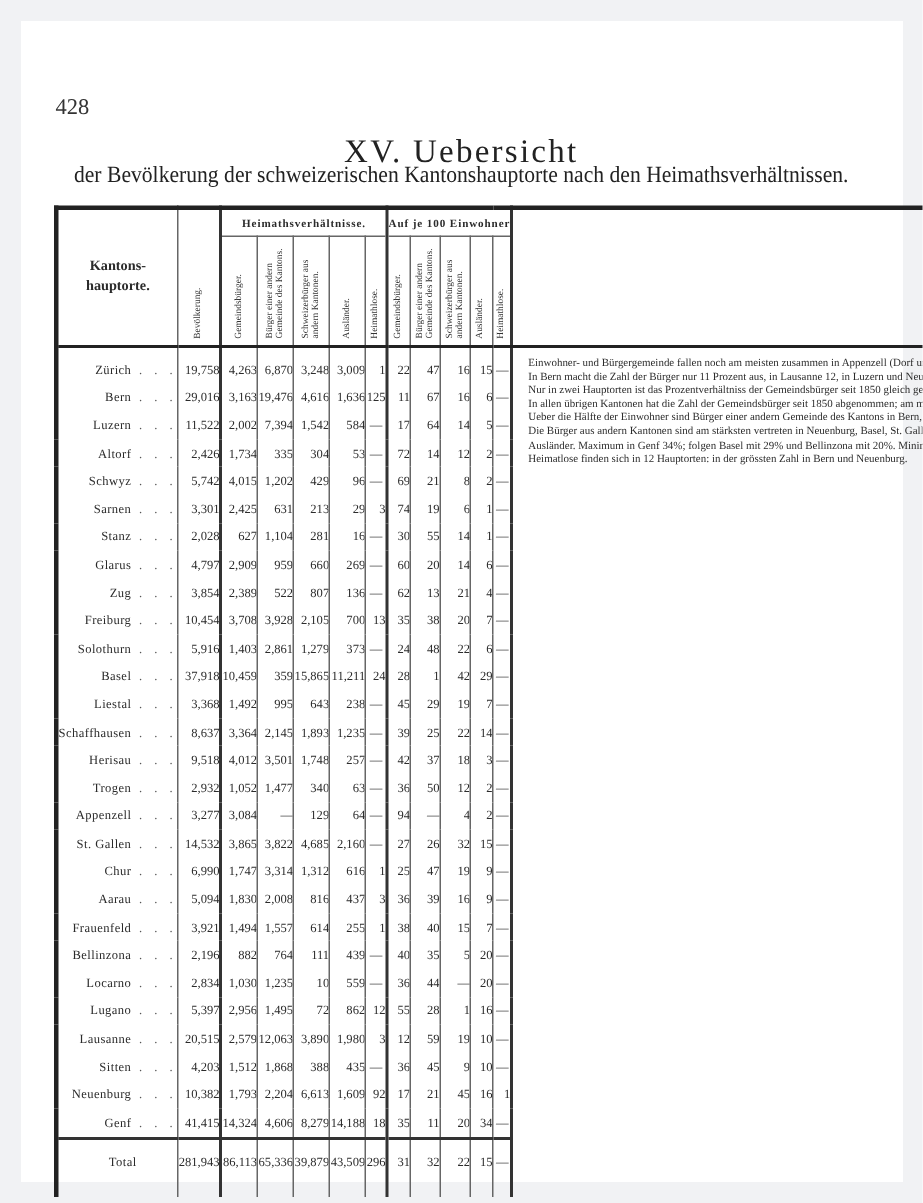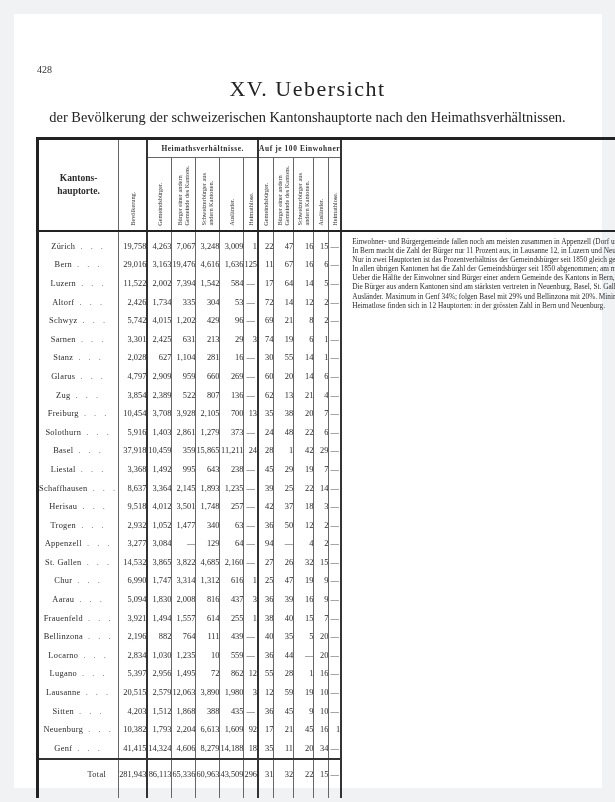--- a/index.html
+++ b/index.html
@@ -10,25 +10,25 @@
     color: #2a2a2a;
     position: relative;
   }
   .sheet {
     position: absolute; left: 14px; top: 14px;
     width: 588px; height: 774px;
     background: #ffffff;
   }
   .page-number {
     position: absolute; left: 37px; top: 64px;
-    font-size: 10px; color: #333;
+    font-size: 15px; color: #333;
     font-family: "Liberation Serif", serif;
   }
   .title {
-    position: absolute; left: 0; width: 615px; top: 76px;
+    position: absolute; left: 0; width: 615px; top: 88px;
     text-align: center;
     font-family: "Liberation Serif", serif;
     font-size: 22px; letter-spacing: 1.5px; color: #222;
   }
   .subtitle {
     position: absolute; left: 0; width: 615px; top: 108px;
     text-align: center;
     font-family: "Liberation Serif", serif;
     font-size: 15.5px; color: #222;
     transform: scaleX(0.93);
@@ -75,21 +75,21 @@
     font-size: 6.3px; font-weight: normal; line-height: 6.8px;
     white-space: normal; width: 66px; text-align: left;
     color: #333;
   }
   .rot.one { white-space: nowrap; }
 
   td.num { text-align: right; padding-right: 3px; height: 18.6px; }
   td.pct { text-align: right; padding-right: 4px; }
   td.dash { text-align: center; }
   td.name {
-    text-align: center; padding-left: 4px; letter-spacing: 0.3px;
+    text-align: right; padding-left: 4px; letter-spacing: 0.3px;
   }
   .thick-r { border-right: 2px solid #333 !important; }
   tr.first td { padding-top: 5px; }
   tr.total td {
     border-top: 2px solid #333;
     height: 30px;
     vertical-align: middle;
   }
   td.remarks {
     vertical-align: top;
@@ -191,21 +191,21 @@
             <span class="rot one">Heimathlose.</span>
           </div>
         </th>
     </tr>
   </thead>
   <tbody id="tbody">
       <tr class="first">
         <td class="name">Zürich<span style="color: rgb(85, 85, 85); letter-spacing: 3px;"> . . .</span></td>
         <td class="num thick-r">19,758</td>
         <td class="num">4,263</td>
-        <td class="num">7,067</td>
+        <td class="num">6,870</td>
         <td class="num">3,248</td>
         <td class="num">3,009</td>
         <td class="num thick-r">1</td>
         <td class="num pct">22</td>
         <td class="num pct">47</td>
         <td class="num pct">16</td>
         <td class="num pct">15</td>
         <td class="num pct dash thick-r">—</td>
         <td class="remarks" rowspan="30">
           <p>Einwohner- und Bürgergemeinde fallen noch am meisten zusammen in Appenzell (Dorf und Lehn), wo 94% der Einwohner auch Bürger sind. Ueber 50% Bürger haben Sarnen, Altdorf, Schwyz, Zug, Glarus und Lugano.</p>
@@ -590,25 +590,25 @@
         <td class="num">8,279</td>
         <td class="num">14,188</td>
         <td class="num thick-r">18</td>
         <td class="num pct">35</td>
         <td class="num pct">11</td>
         <td class="num pct">20</td>
         <td class="num pct">34</td>
         <td class="num pct dash thick-r">—</td>
       </tr>
       <tr class="total">
-        <td class="name" style="text-align: right; padding-right: 12px;">Total</td>
+        <td class="name" style="text-align: right; padding-right: 27px;">Total</td>
         <td class="num thick-r">281,943</td>
         <td class="num">86,113</td>
         <td class="num">65,336</td>
-        <td class="num">60,963</td>
+        <td class="num">39,879</td>
         <td class="num">43,509</td>
         <td class="num thick-r">296</td>
         <td class="num pct">31</td>
         <td class="num pct">32</td>
         <td class="num pct">22</td>
         <td class="num pct">15</td>
         <td class="num pct dash thick-r">—</td>
       </tr>
       <tr class="bottom-filler">
         <td></td>

